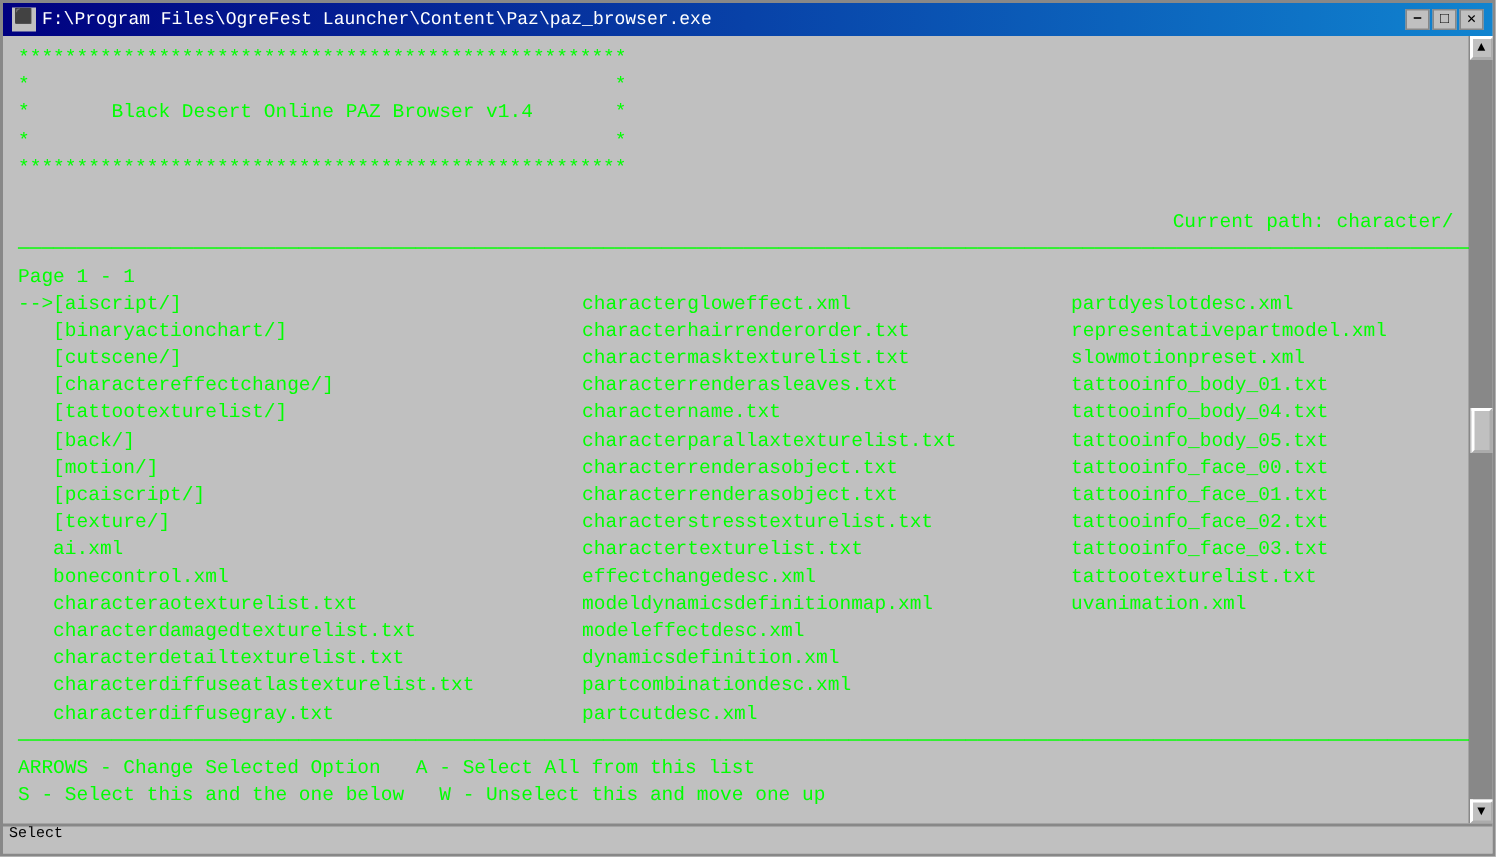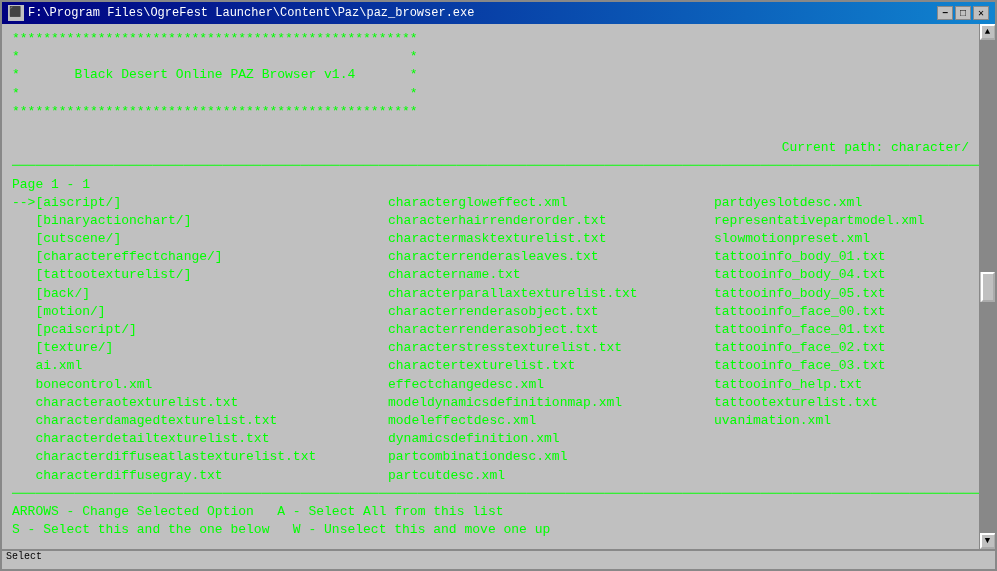--- a/index.html
+++ b/index.html
@@ -188,21 +188,20 @@
           <div class="line">partdyeslotdesc.xml</div>
           <div class="line">representativepartmodel.xml</div>
           <div class="line">slowmotionpreset.xml</div>
           <div class="line">tattooinfo_body_01.txt</div>
           <div class="line">tattooinfo_body_04.txt</div>
           <div class="line">tattooinfo_body_05.txt</div>
           <div class="line">tattooinfo_face_00.txt</div>
           <div class="line">tattooinfo_face_01.txt</div>
           <div class="line">tattooinfo_face_02.txt</div>
           <div class="line">tattooinfo_face_03.txt</div>
-          <div class="line">tattooinfo_help.txt</div>
           <div class="line">tattootexturelist.txt</div>
           <div class="line">uvanimation.xml</div>
           <div class="line"> </div>
           <div class="line"> </div>
         </div>
       </div>
 
       <div class="divider">──────────────────────────────────────────────────────────────────────────────────────────────────────────────────────────────────────────────────────────</div>
 
       <div class="line">ARROWS - Change Selected Option   A - Select All from this list</div>

